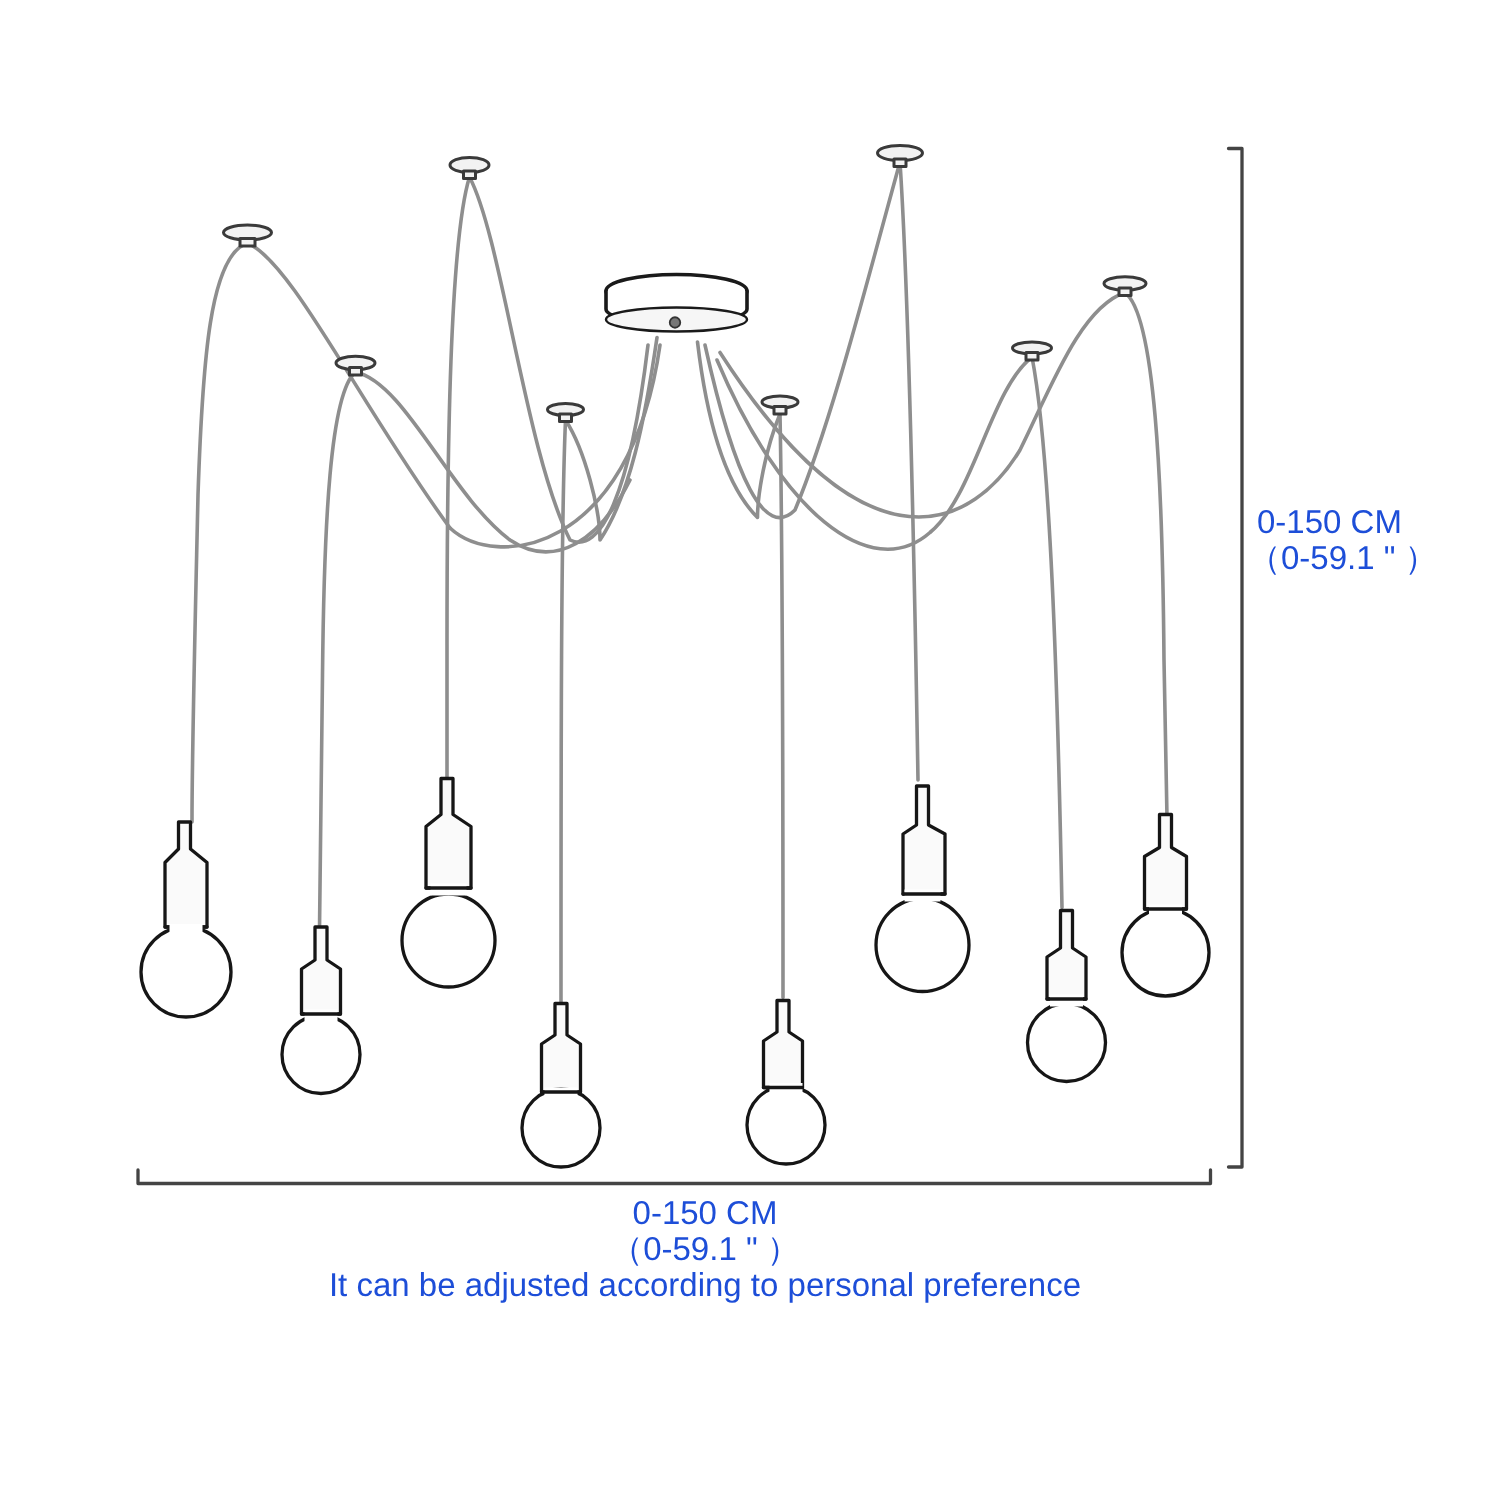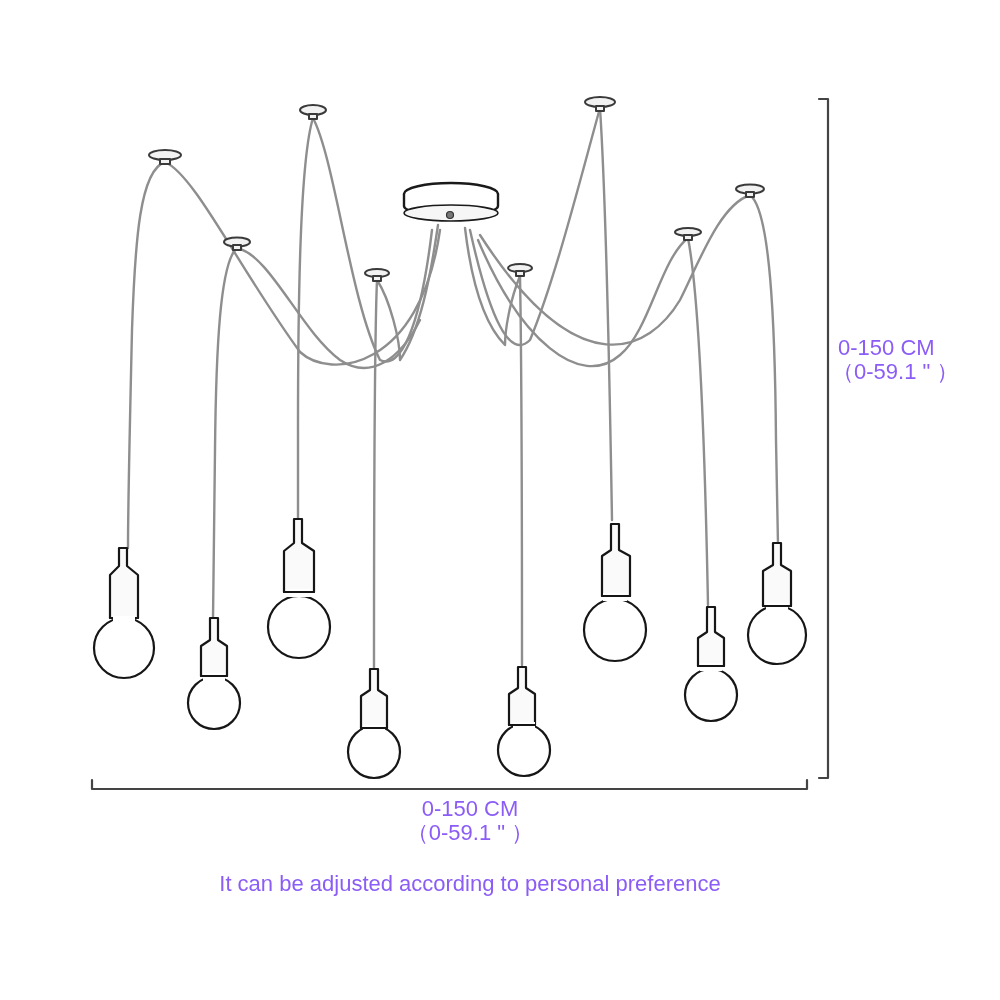--- a/index.html
+++ b/index.html
@@ -1,25 +1,25 @@
 <!DOCTYPE html>
 <html><head>
   <meta charset="utf-8">
   <style>
     html, body { margin: 0; padding: 0; background: #ffffff; }
     body { width: 1000px; height: 1000px; position: relative; overflow: hidden;
            font-family: "Liberation Sans", sans-serif; color: #111; }
     svg.drawing { position: absolute; left: 0; top: 0; width: 1000px; height: 1000px; }
     .label { position: absolute; font-family: "Liberation Sans", sans-serif;
-             font-size: 22px; line-height: 24px; color: #8b5cf6; white-space: nowrap; }
+             font-size: 22px; line-height: 24px; color: #1d4ed8; white-space: nowrap; }
     .right-label { left: 838px; top: 336px; }
     .right-label .l2 { margin-left: -6px; }
     .bottom-label { left: 0; width: 940px; top: 797px; text-align: center; }
     .bottom-label .row { display: block; }
-    .bottom-label .note { font-size: 22px; margin-top: 27px; }
+    .bottom-label .note { font-size: 22px; }
   </style>
 </head>
 <body>
 
 <svg class="drawing" viewBox="0 0 1000 1000" xmlns="http://www.w3.org/2000/svg">
   <g fill="none" stroke-linecap="round" stroke-linejoin="round">
 
     <g stroke="#8e8e8e" stroke-width="2.4">
 
       <path d="M165 162 C140 170 135 240 132 330 C130 420 128 500 128 548"></path>

